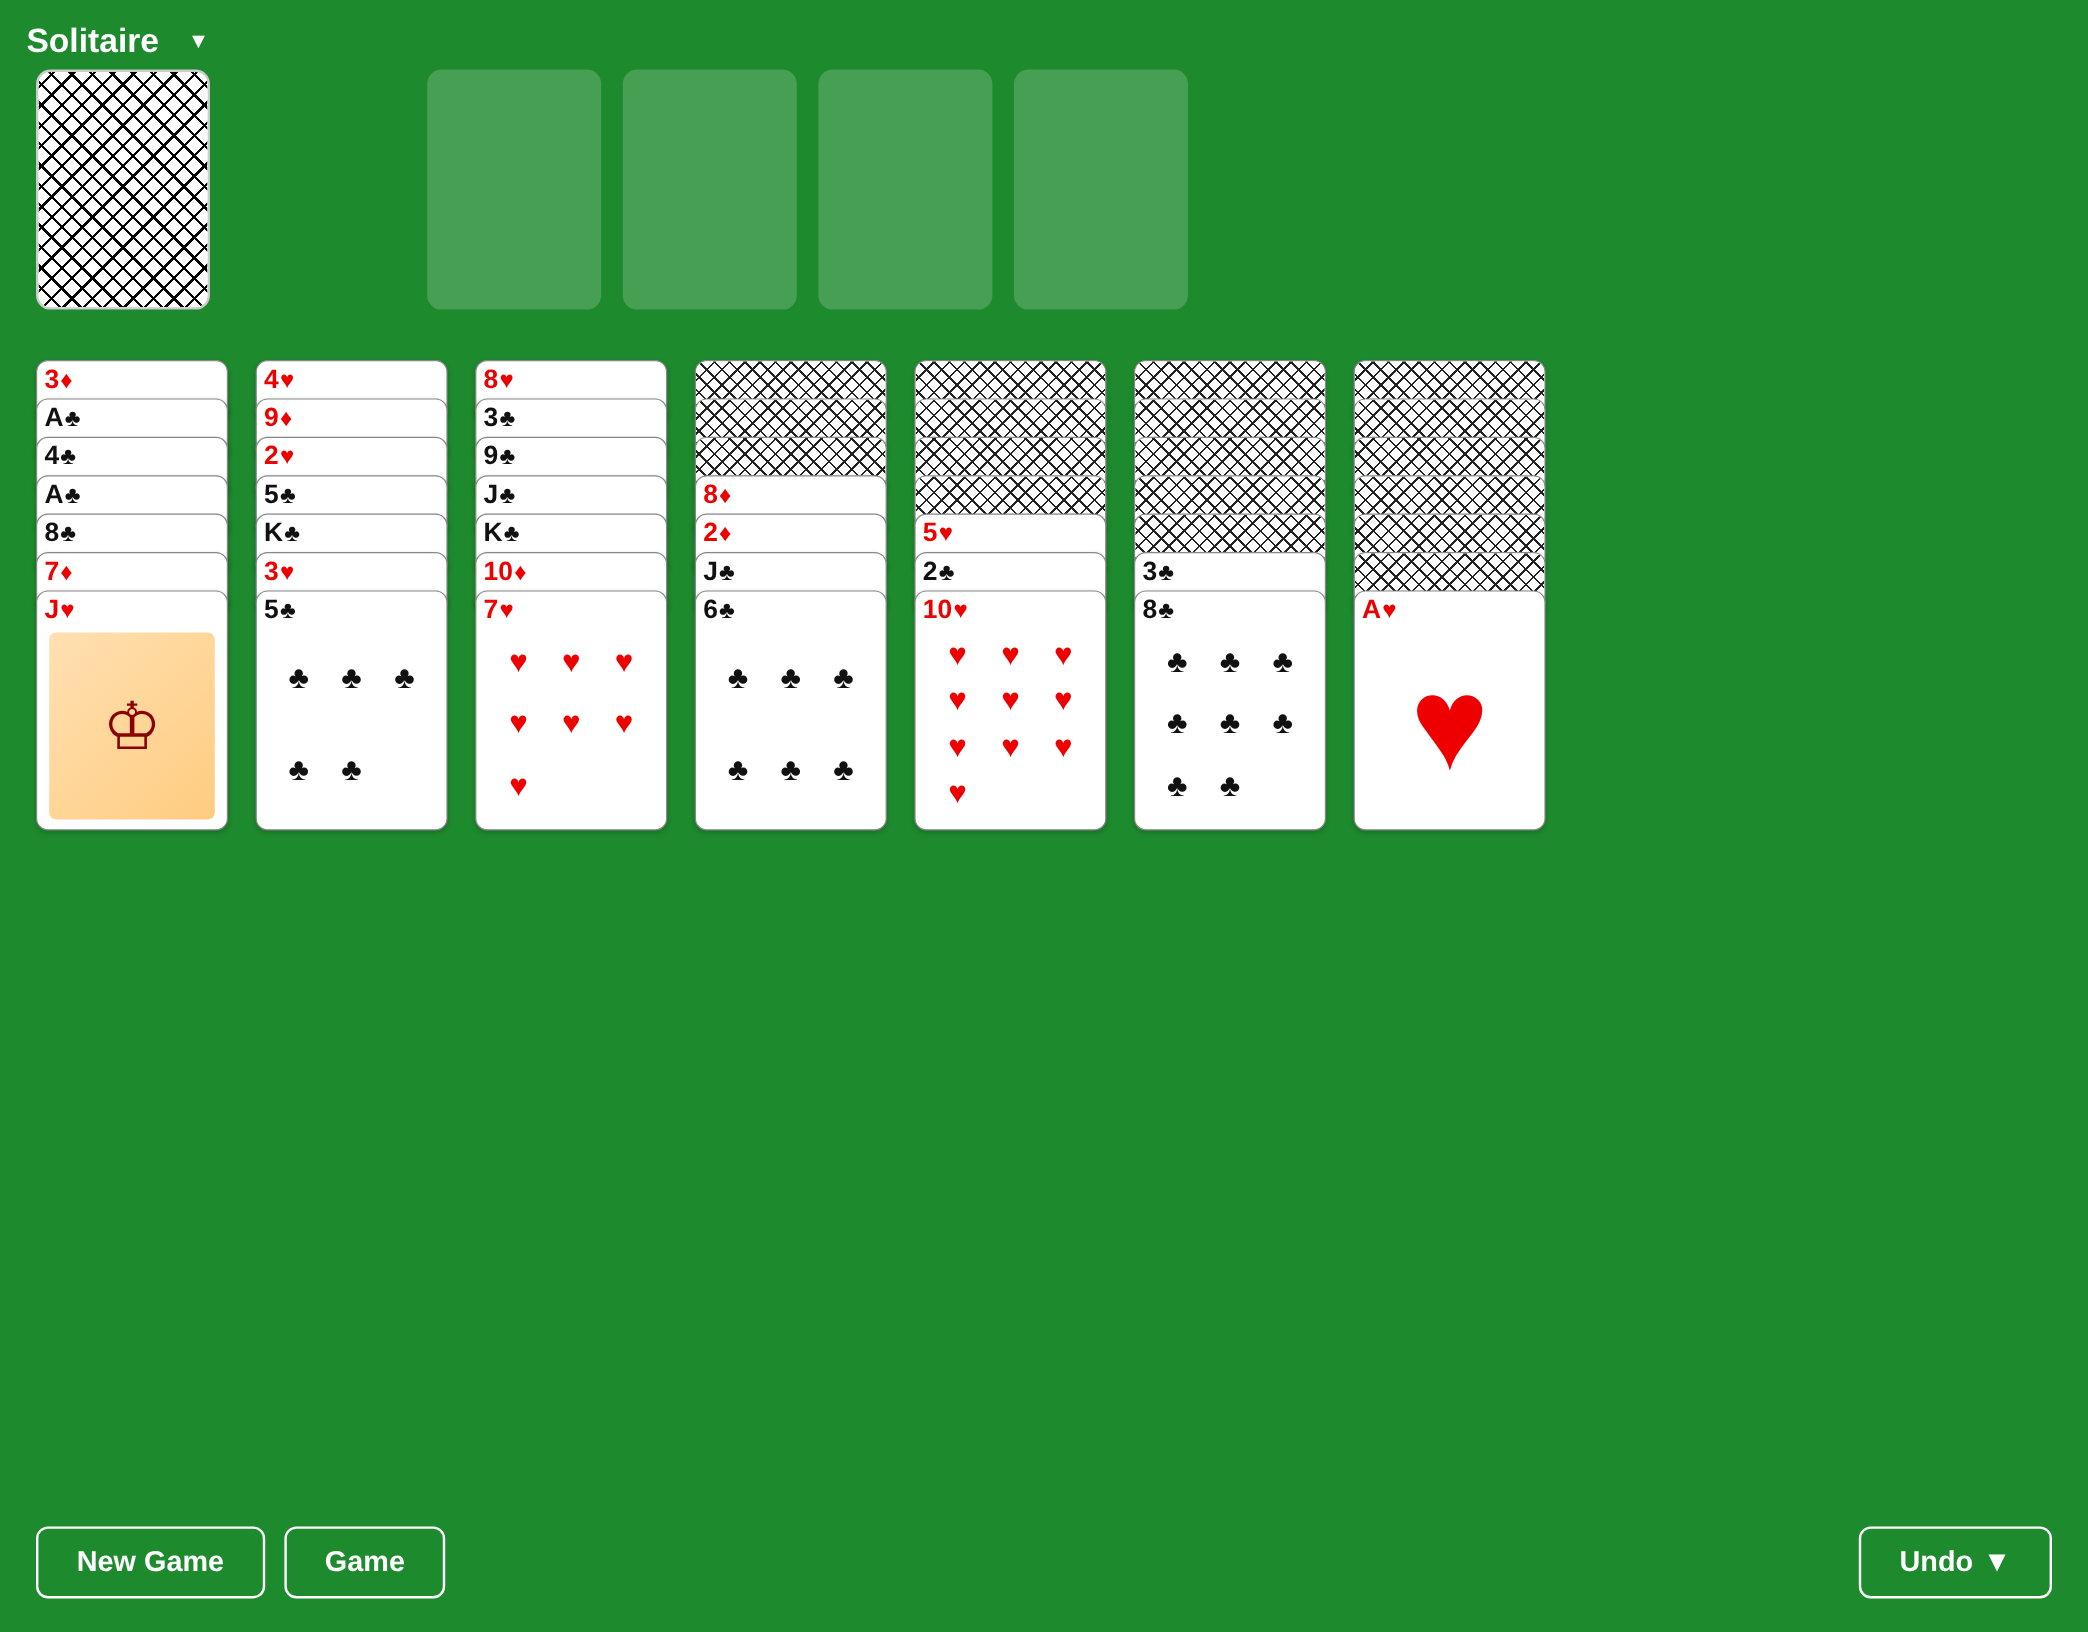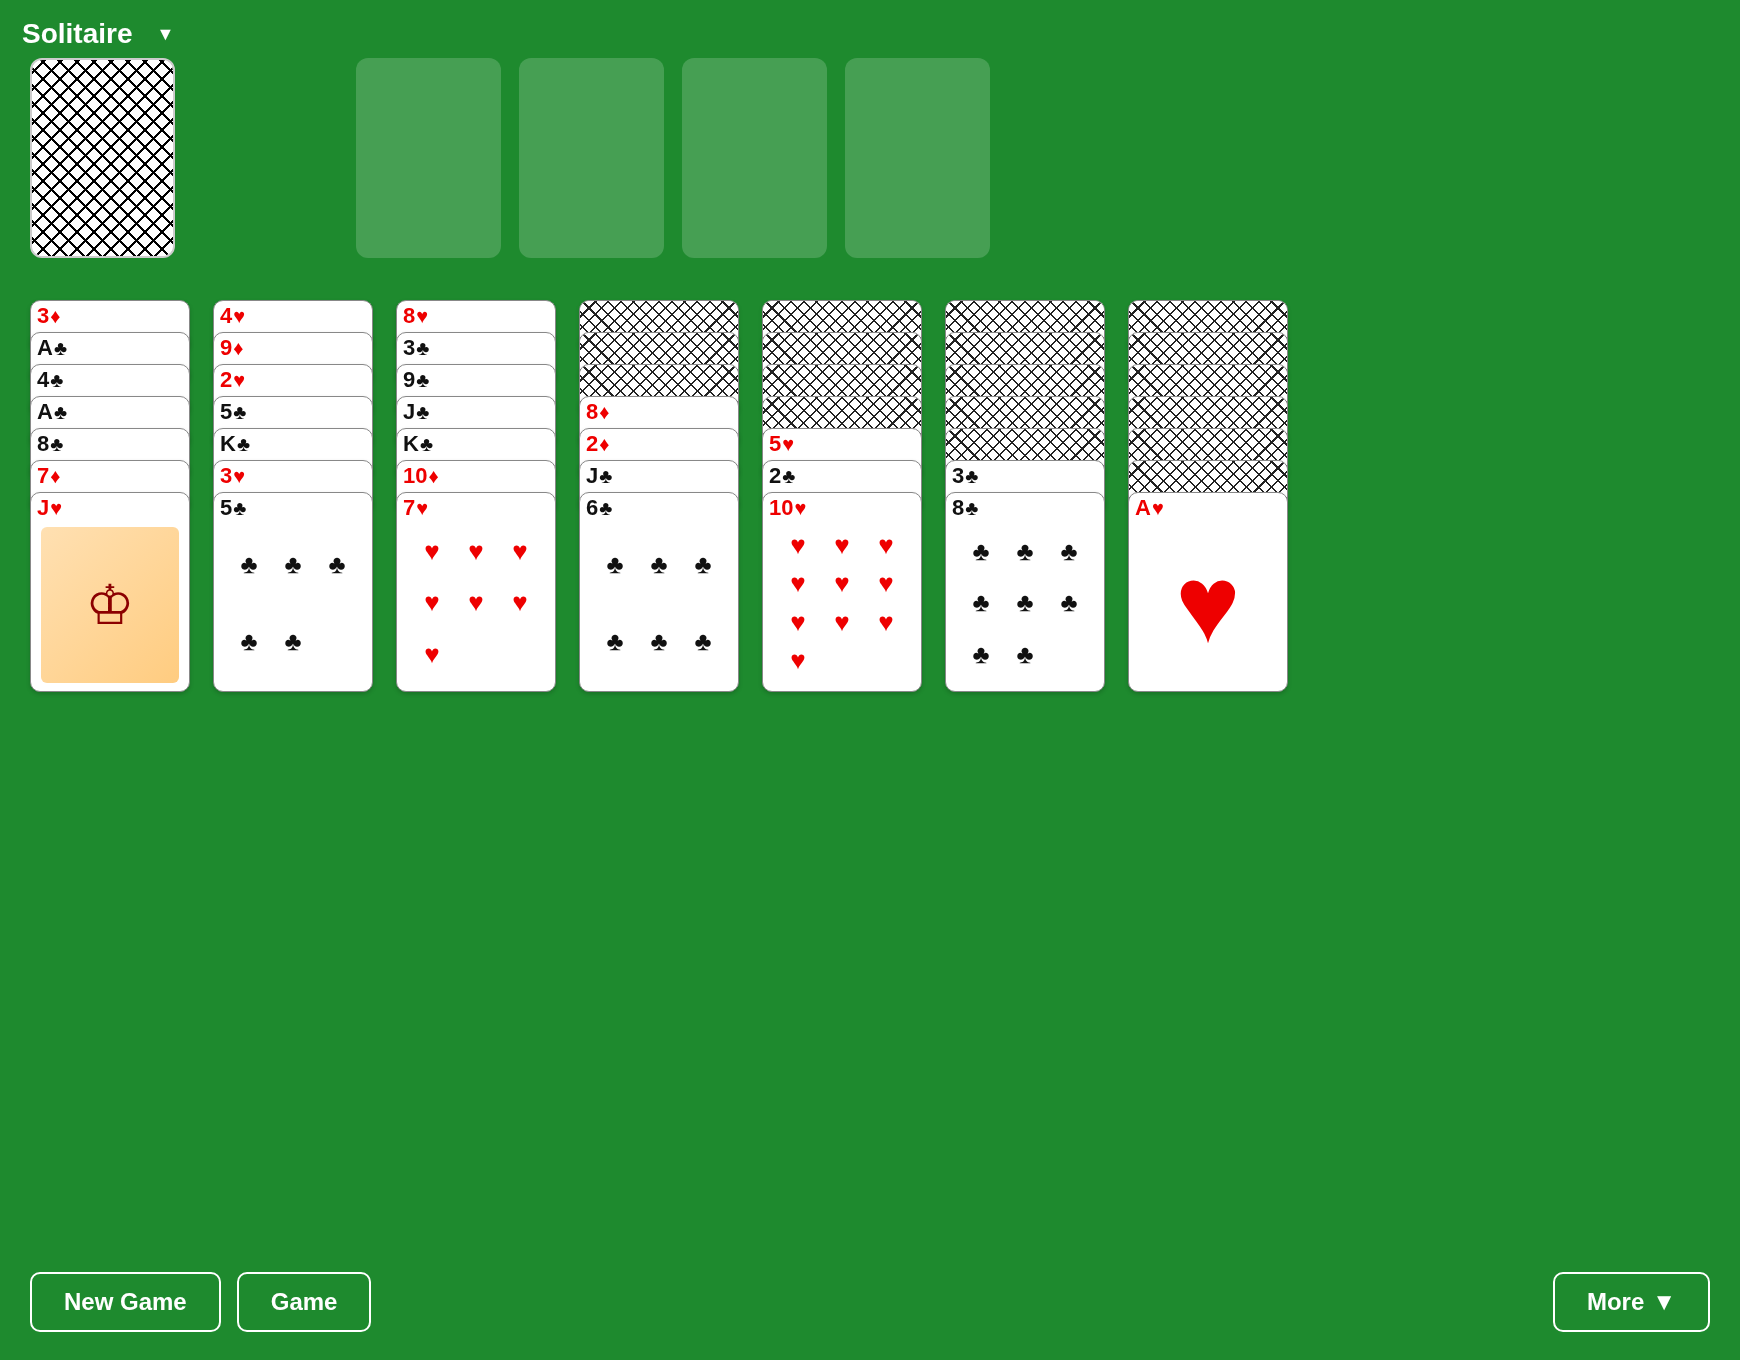--- a/index.html
+++ b/index.html
@@ -559,16 +559,16 @@
       </div>
     </div>
   </div>
 
 <div id="bottom-bar">
   <div class="bottom-left">
     <button class="btn">New Game</button>
     <button class="btn">Game</button>
   </div>
   <button class="btn btn-more">
-    <span>More</span>
+    <span>Undo</span>
     <span>▼</span>
   </button>
 </div>
 
 </body></html>

